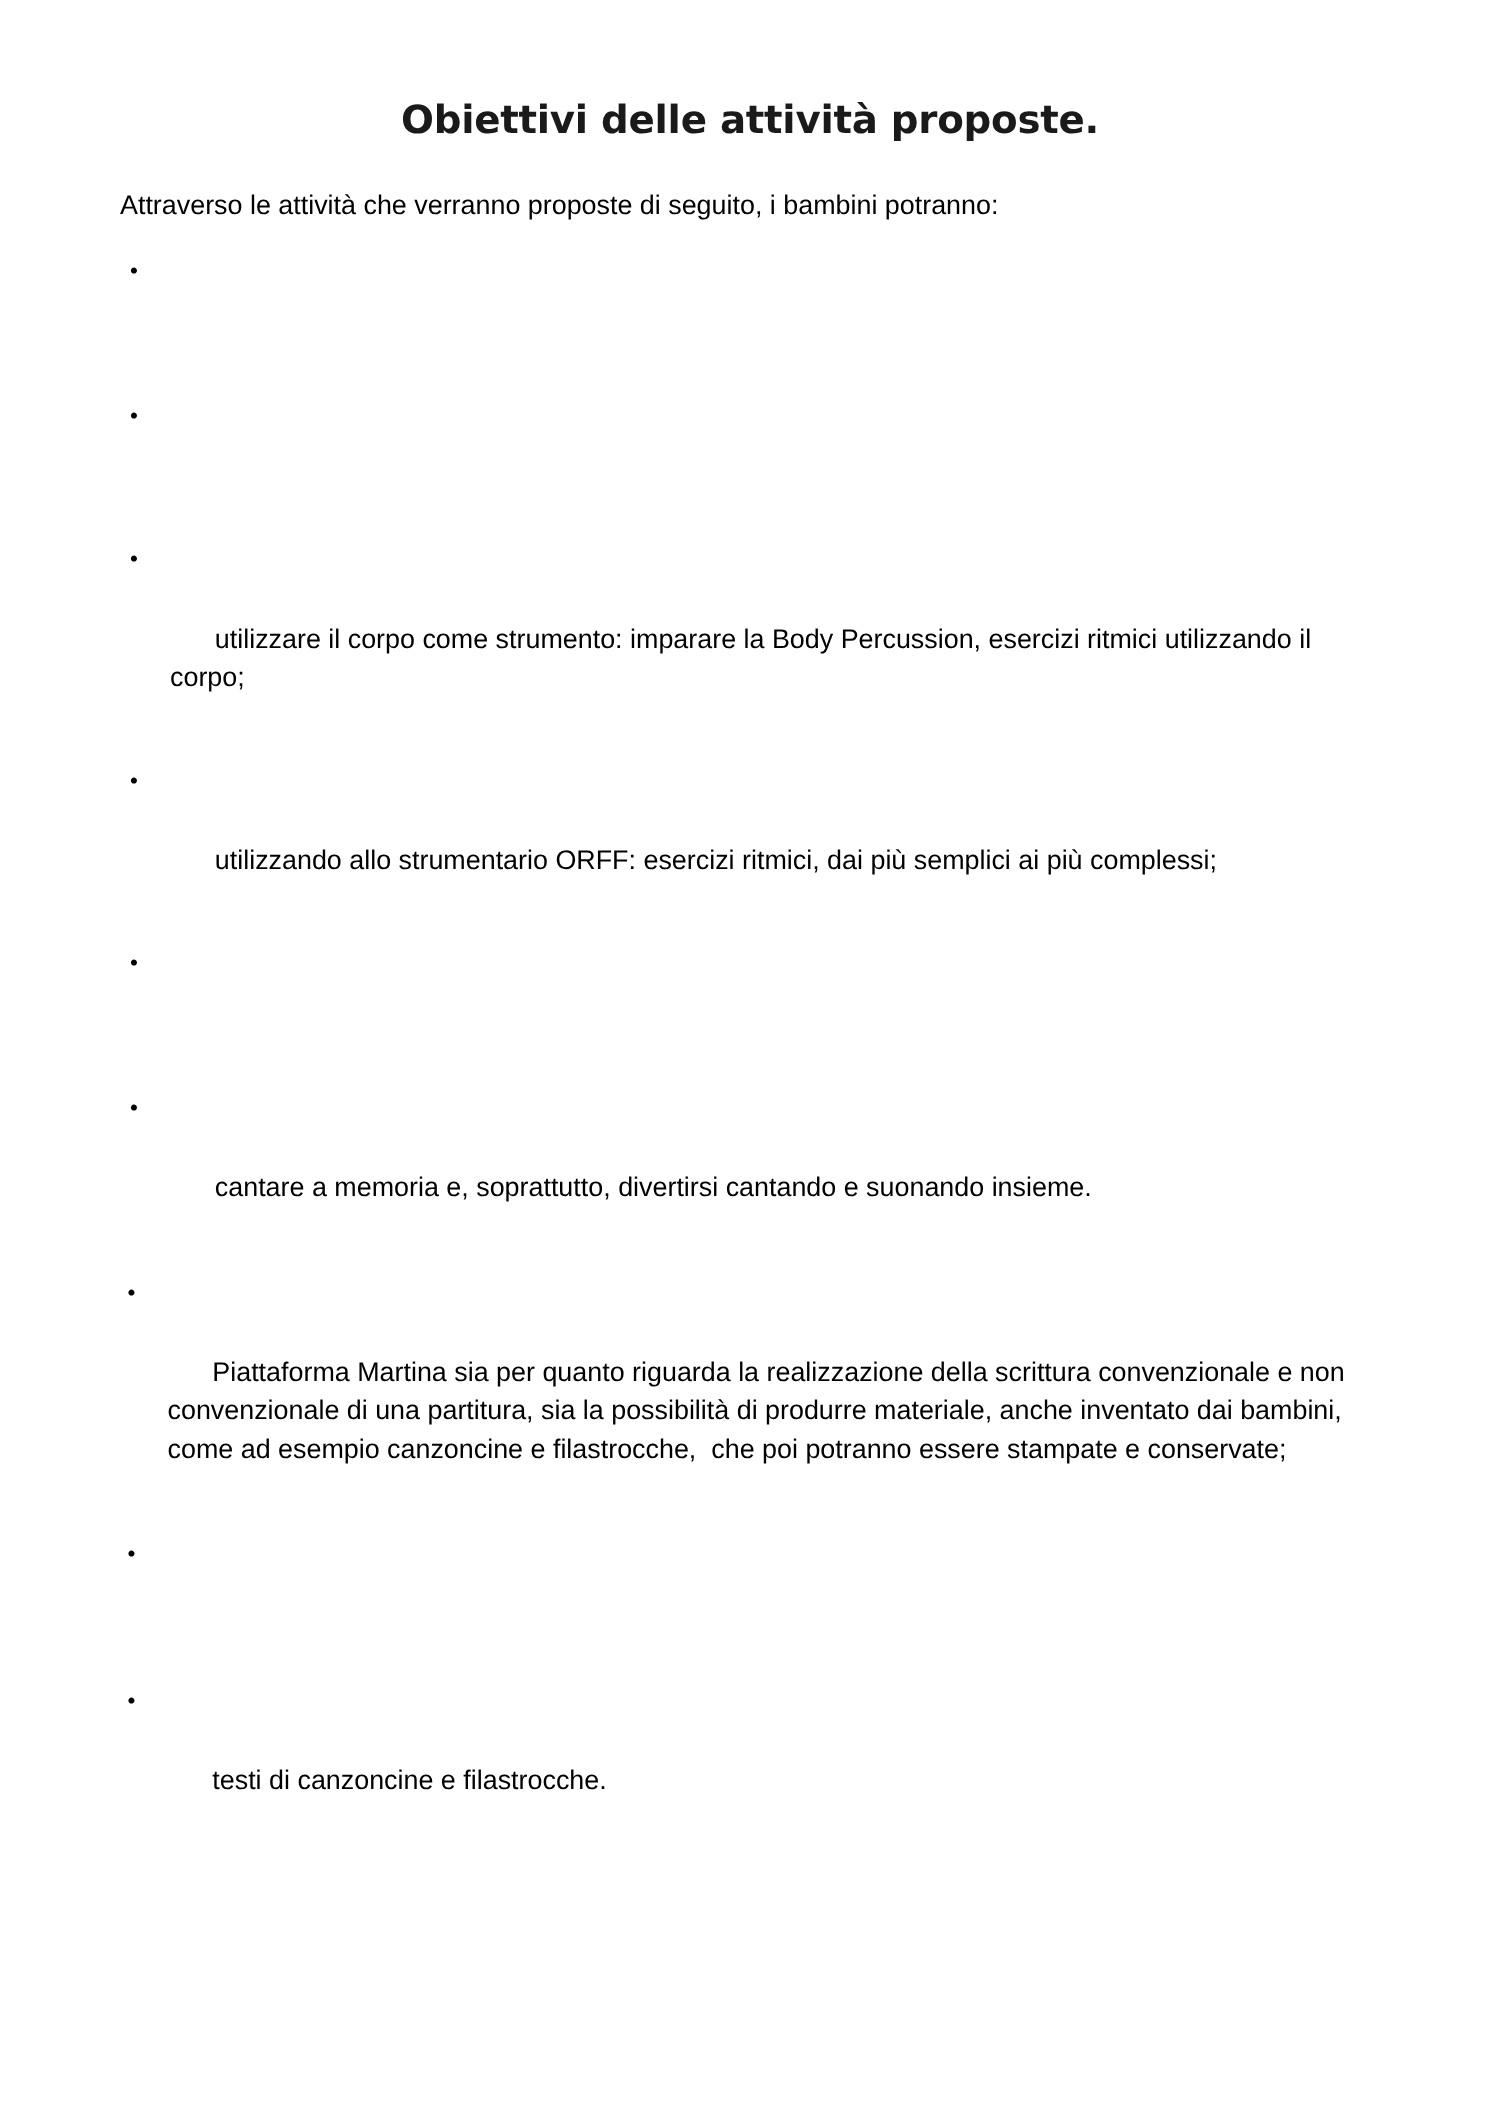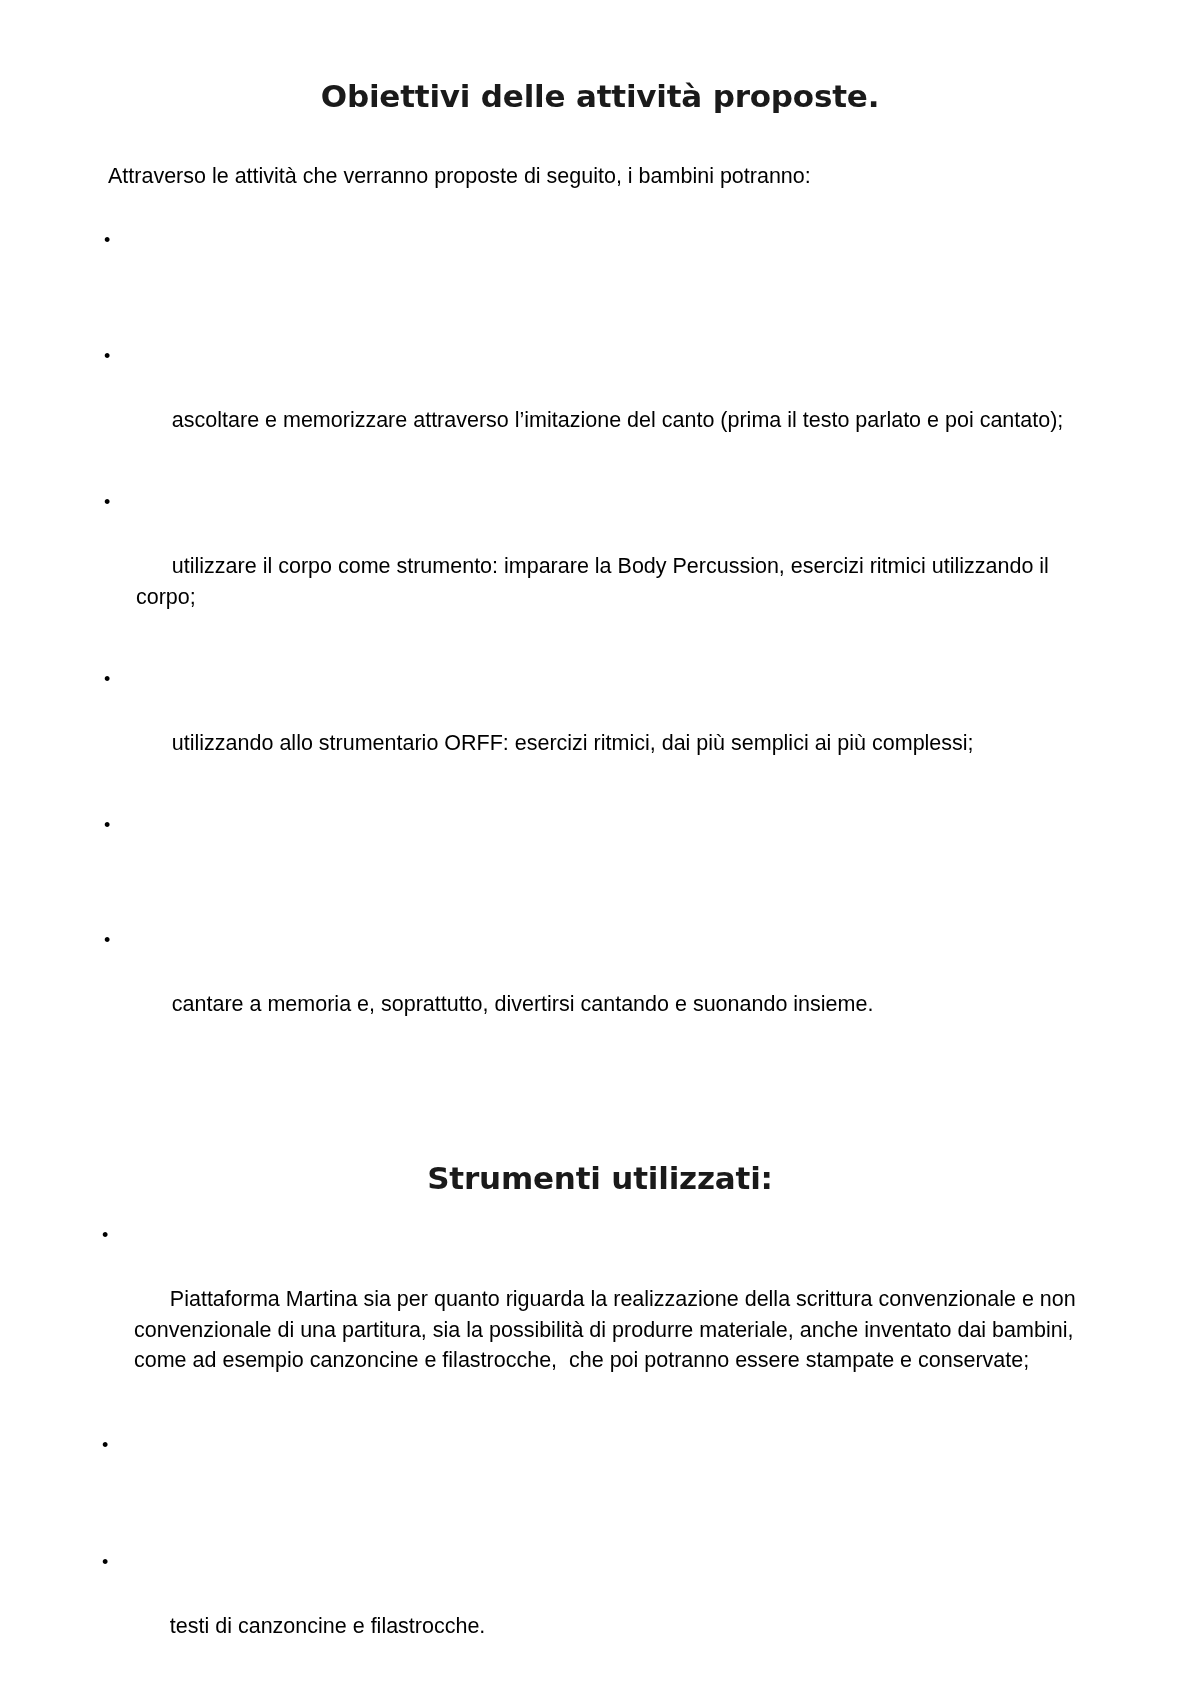--- a/index.html
+++ b/index.html
@@ -32,21 +32,21 @@
     margin: 0;
     line-height: 1.2;
   }
   .heading-1 {
     padding-top: 78px;
   }
   .heading-2 {
     padding-top: 110px;
   }
   .intro {
-    margin: 12px;
+    margin: 0;
     padding-top: 34px;
     font-size: 21.5px;
     line-height: 1.45;
     color: #000000;
   }
   .bullet-list {
     margin: 0;
     padding: 0;
     list-style: none;
   }
@@ -93,40 +93,38 @@
   <h1 class="heading heading-1">Obiettivi delle attività proposte.</h1>
 
   <p class="intro">Attraverso le attività che verranno proposte di seguito, i bambini potranno:</p>
 
   <ul class="bullet-list list-objectives">
     <li class="bullet-item">
       <span class="bullet-marker">•</span>
     </li>
     <li class="bullet-item">
       <span class="bullet-marker">•</span>
-      <span>ascoltare e memorizzare attraverso l’imitazione del canto (prima il testo parlato e poi cantato);</span>
     </li>
     <li class="bullet-item">
       <span class="bullet-marker">•</span>
       <span>utilizzare il corpo come strumento: imparare la Body Percussion, esercizi ritmici utilizzando il corpo;</span>
     </li>
     <li class="bullet-item">
       <span class="bullet-marker">•</span>
       <span>utilizzando allo strumentario ORFF: esercizi ritmici, dai più semplici ai più complessi;</span>
     </li>
     <li class="bullet-item">
       <span class="bullet-marker">•</span>
     </li>
     <li class="bullet-item">
       <span class="bullet-marker">•</span>
       <span>cantare a memoria e, soprattutto, divertirsi cantando e suonando insieme.</span>
     </li>
   </ul>
 
-  <h1 class="heading heading-2">Strumenti utilizzati:</h1>
 
   <ul class="bullet-list list-instruments">
     <li class="bullet-item">
       <span class="bullet-marker">•</span>
       <span>Piattaforma Martina sia per quanto riguarda la realizzazione della scrittura convenzionale e non convenzionale di una partitura, sia la possibilità di produrre materiale, anche inventato dai bambini,  come ad esempio canzoncine e filastrocche,  che poi potranno essere stampate e conservate;</span>
     </li>
     <li class="bullet-item">
       <span class="bullet-marker">•</span>
     </li>
     <li class="bullet-item">

